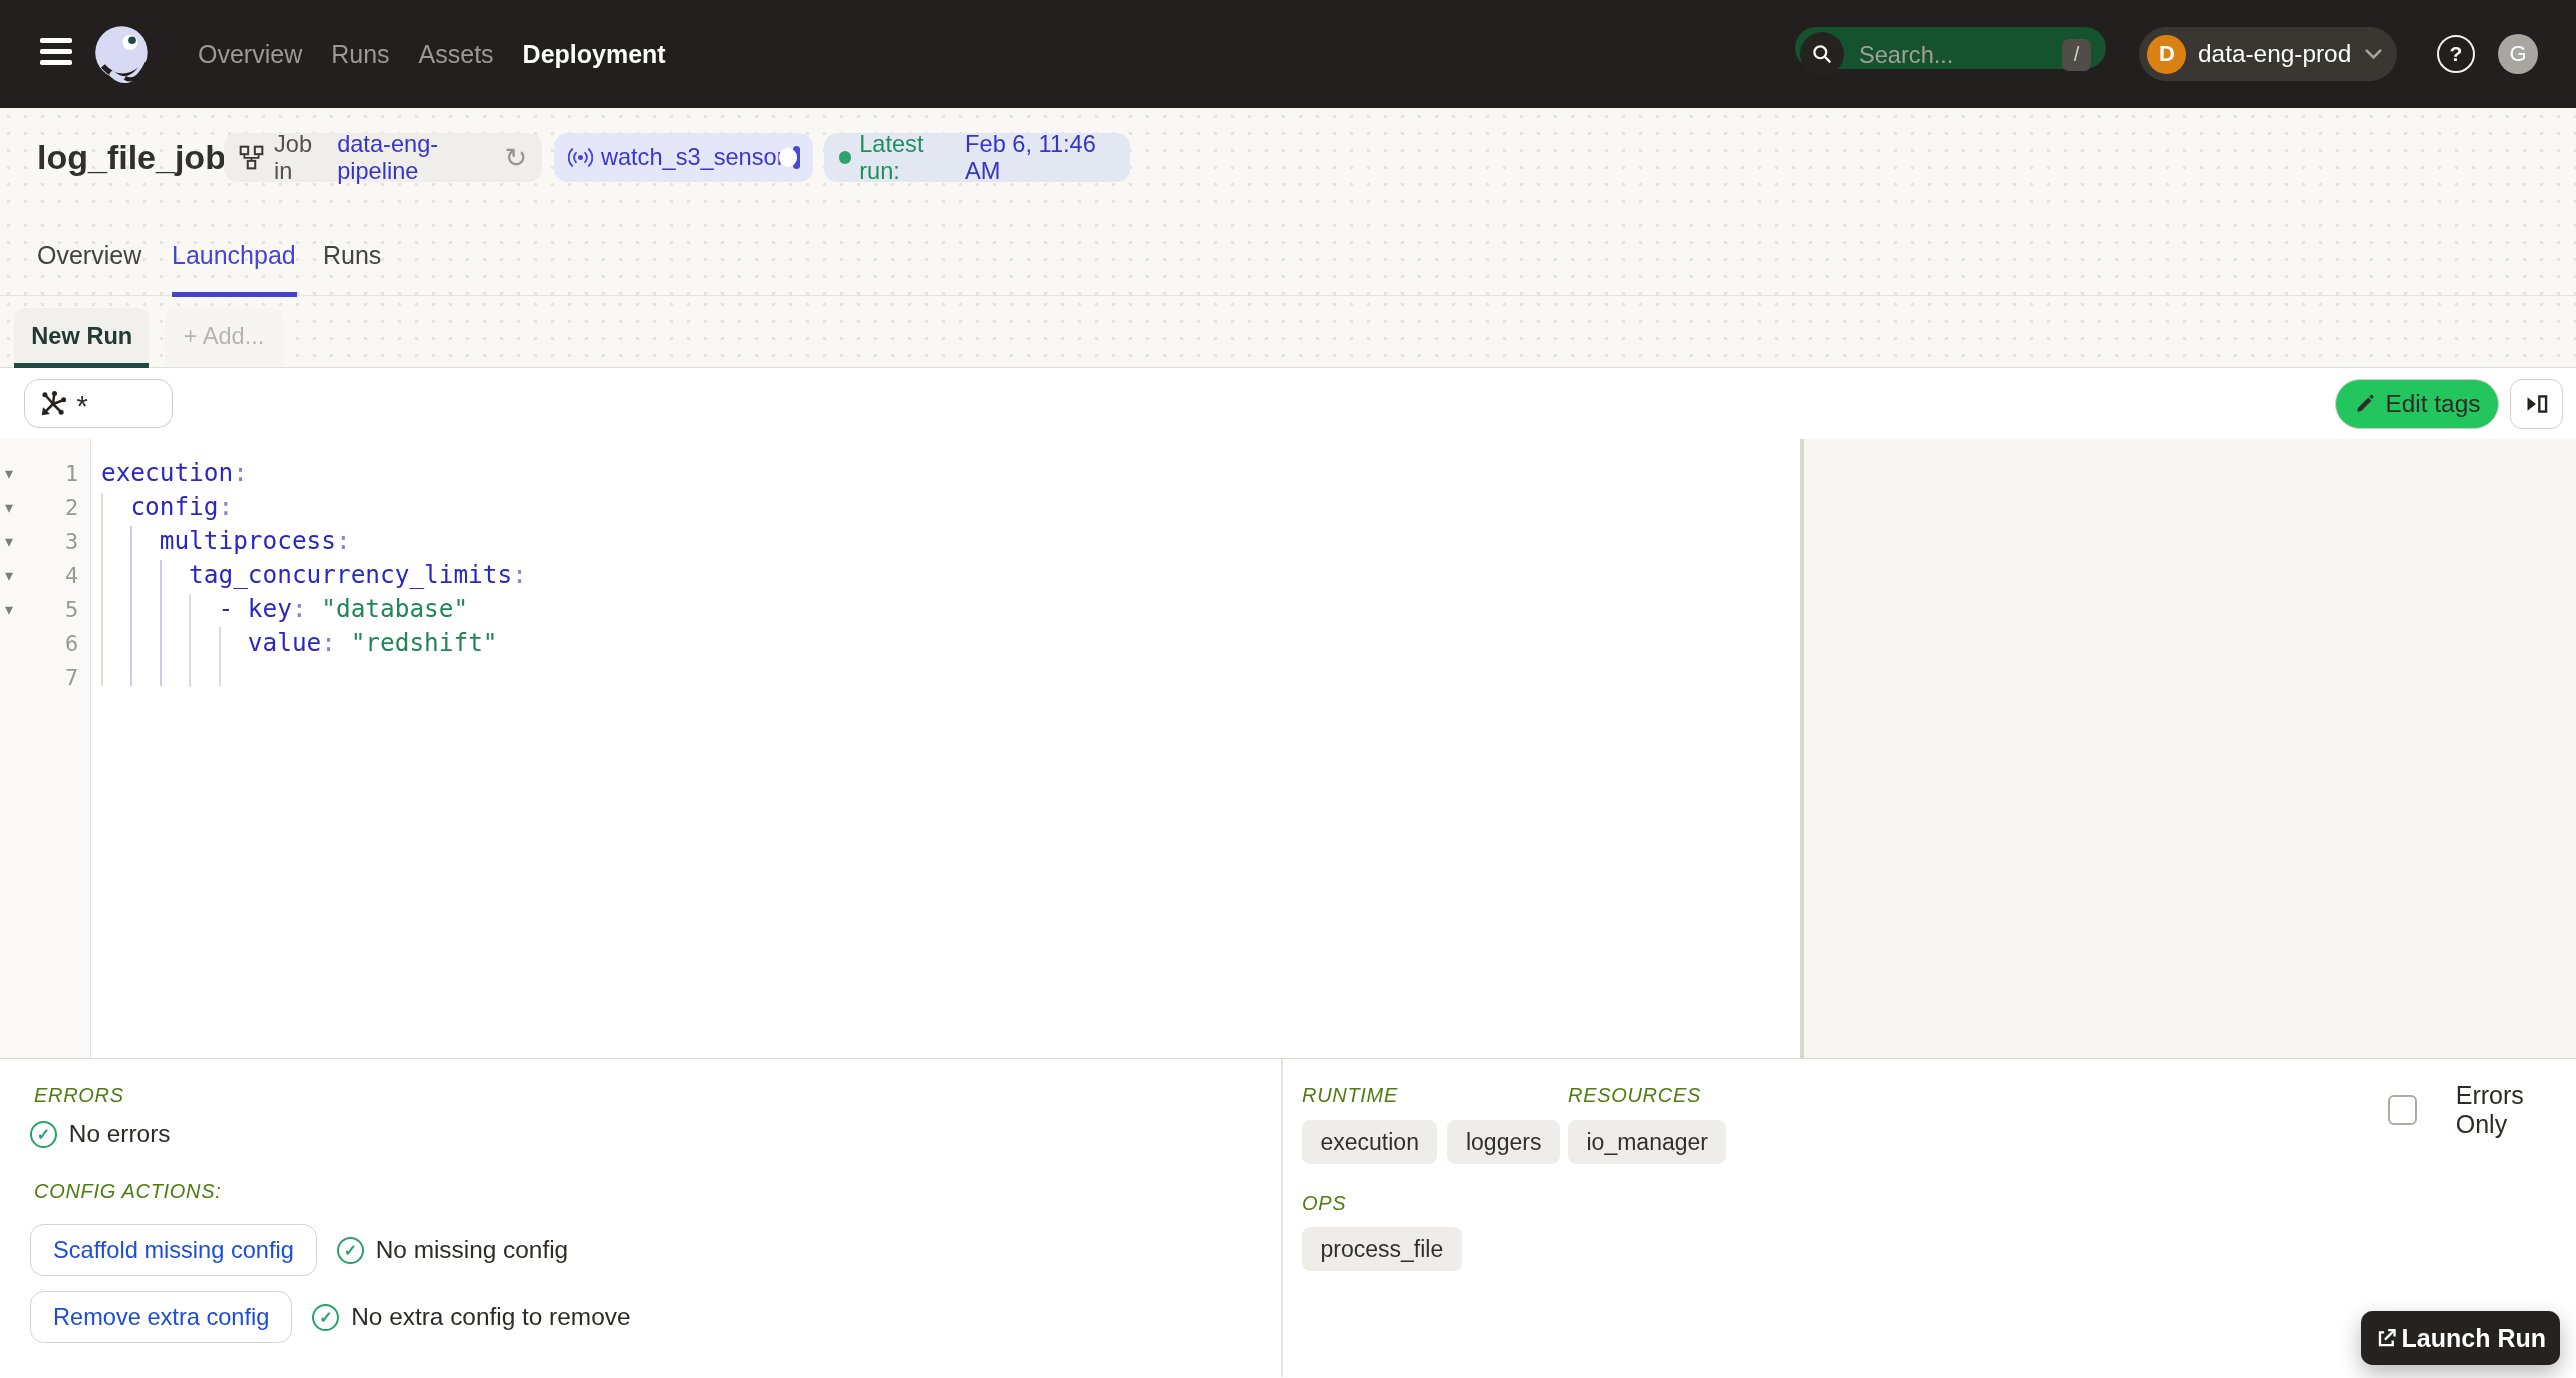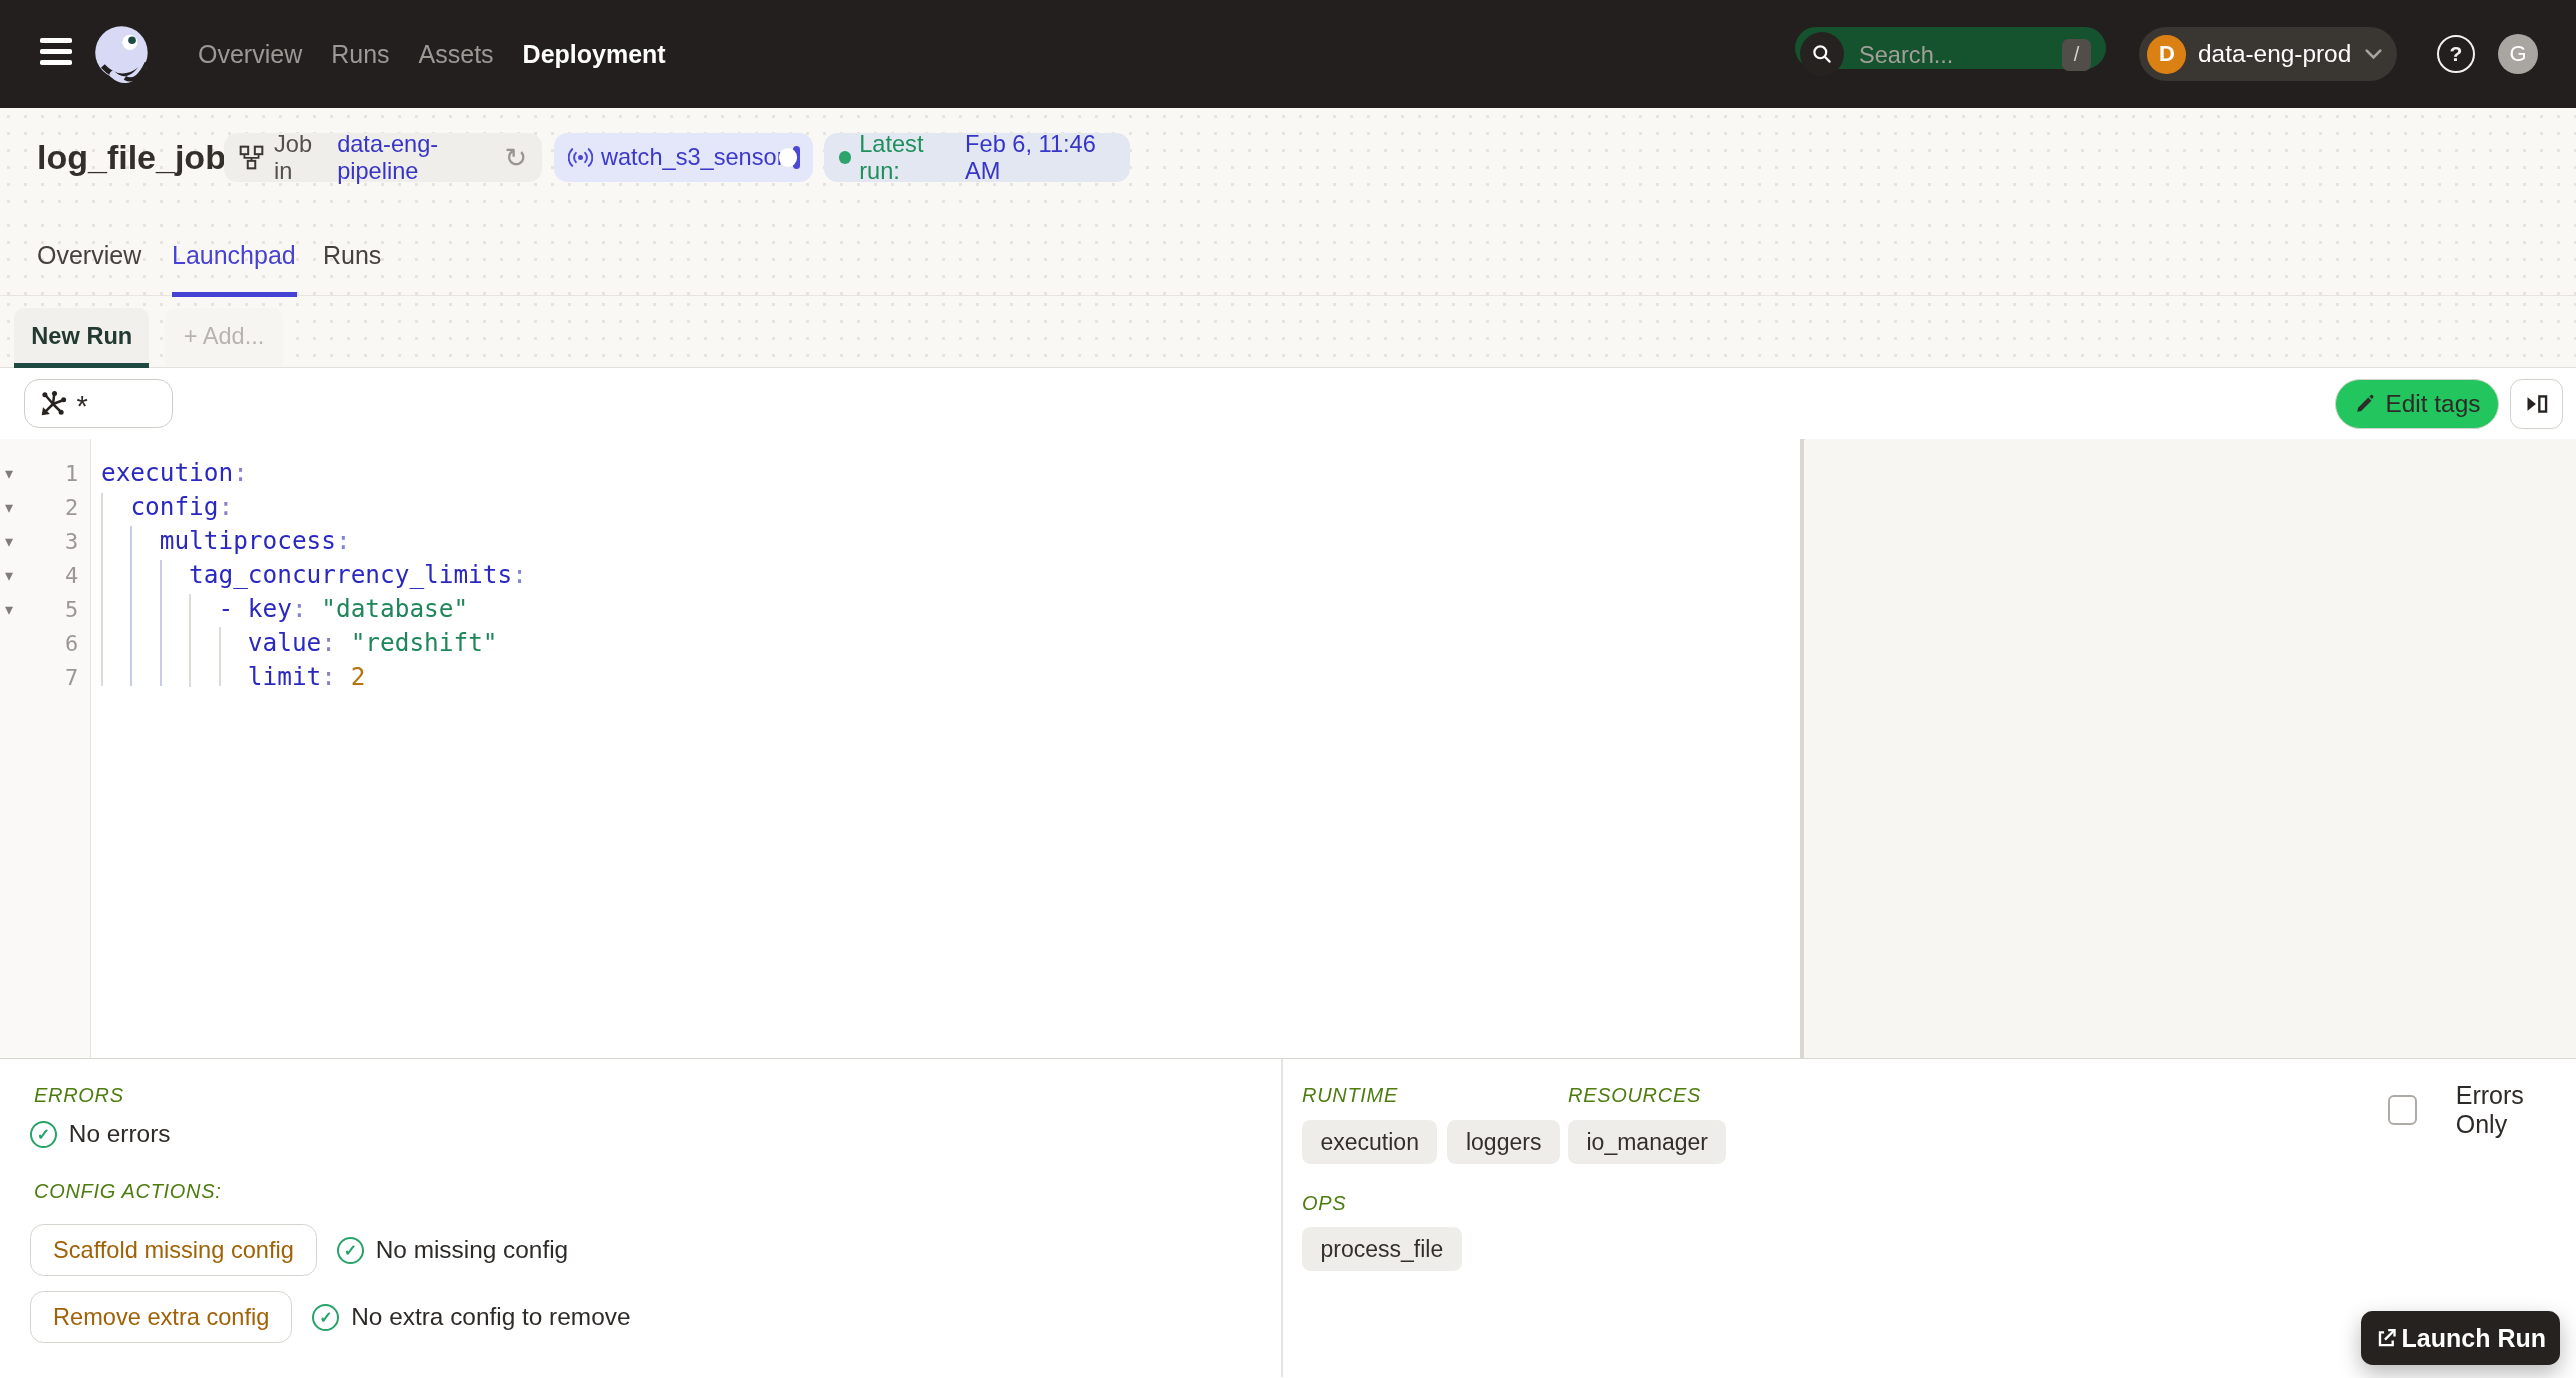--- a/index.html
+++ b/index.html
@@ -97,21 +97,21 @@
   .rightpane{position:absolute;left:1805px;top:439px;width:771px;height:619px;background:#F8F6F3;}
 
   
   .bottom{position:absolute;left:0;top:1058px;width:2576px;height:320px;background:#FFFFFF;border-top:1.7px solid #D9D7D2;box-sizing:border-box;}
   .bottom-divider{position:absolute;left:1281px;top:0;width:1.7px;height:318px;background:#E6E4E0;}
   .seclabel{position:absolute;font-size:20px;color:#4d7c0f;letter-spacing:0.7px;font-style:italic;}
   .statusrow{position:absolute;display:flex;align-items:center;gap:11.8px;font-size:24.4px;color:#2E2A28;}
   .checkcircle{width:27px;height:27px;border:2.5px solid #27A368;border-radius:50%;box-sizing:border-box;display:flex;align-items:center;justify-content:center;color:#27A368;font-size:16px;font-weight:700;}
   .actionrow{position:absolute;display:flex;align-items:center;gap:20px;}
   .actionbtn{height:52px;padding:0 22px;border:1.7px solid #D6D4CF;border-radius:13.5px;background:#FFF;box-sizing:border-box;
-      display:flex;align-items:center;font-size:23.6px;color:#a16207;cursor:not-allowed;}
+      display:flex;align-items:center;font-size:23.6px;color:#1d4ed8;cursor:not-allowed;}
   .cfgpills{position:absolute;display:flex;gap:10px;}
   .cfgpill{height:44px;padding:0 18.5px;border-radius:8.4px;background:#EFEDE9;display:flex;align-items:center;font-size:23px;color:#33302C;cursor:pointer;}
   .errorsonly{position:absolute;left:2388px;top:22px;display:flex;align-items:center;gap:15px;cursor:pointer;}
   .checkbox{width:30px;height:30px;border:2.5px solid #AEABA6;border-radius:5.9px;background:#FFF;box-sizing:border-box;}
   .errorsonly .eolabel{font-size:25px;color:#2E2A28;margin-left:24px;}
   .launchbtn{position:absolute;left:2361px;top:252px;width:199px;height:54px;border-radius:11.8px;background:#262220;color:#FFF;
       display:flex;align-items:center;justify-content:center;gap:3px;font-size:25px;font-weight:600;cursor:pointer;
       box-shadow:0 8.4px 22px rgba(0,0,0,0.28);}
   svg{display:block;}
 </style>
@@ -287,21 +287,20 @@
           <span class="lnum">7</span>
         </div>
       </div>
     <div class="codewrap">
         <div class="code-line"><span class="tk-k">execution</span><span class="tk-c">:</span></div>
         <div class="code-line"><span class="tk-p">  </span><span class="tk-k">config</span><span class="tk-c">:</span></div>
         <div class="code-line"><span class="tk-p">    </span><span class="tk-k">multiprocess</span><span class="tk-c">:</span></div>
         <div class="code-line"><span class="tk-p">      </span><span class="tk-k">tag_concurrency_limits</span><span class="tk-c">:</span></div>
         <div class="code-line"><span class="tk-p">        </span><span class="tk-k">- </span><span class="tk-k">key</span><span class="tk-c">:</span><span class="tk-p"> </span><span class="tk-s">"database"</span></div>
         <div class="code-line"><span class="tk-p">          </span><span class="tk-k">value</span><span class="tk-c">:</span><span class="tk-p"> </span><span class="tk-s">"redshift"</span></div>
-        <div class="code-line"><span class="tk-p">          </span><span class="tk-k">limit</span><span class="tk-c">:</span><span class="tk-p"> </span><span class="tk-n">2</span></div>
         <div class="guide g" style="left: 10px; top: 54px; height: 193px;"></div>
         <div class="guide b" style="left: 39px; top: 87px; height: 160px;"></div>
         <div class="guide b" style="left: 69px; top: 121px; height: 126px;"></div>
         <div class="guide g" style="left: 98px; top: 155px; height: 93px;"></div>
         <div class="guide g" style="left: 128px; top: 188px; height: 59px;"></div>
       </div>
   </div>
   <div class="editor-divider"></div>
   <div class="rightpane"></div>
 

